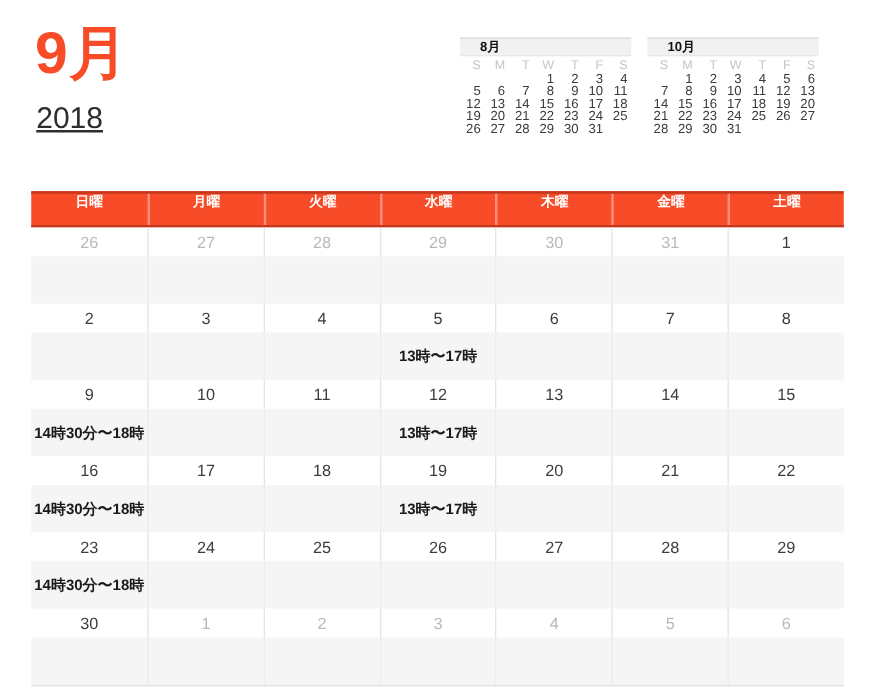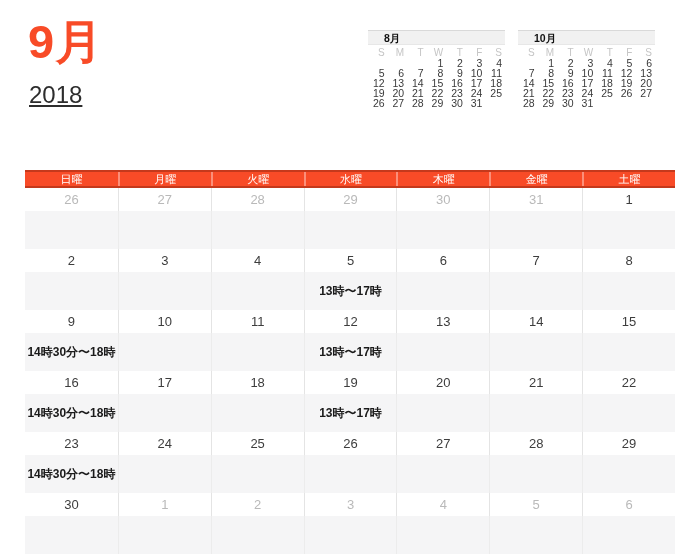--- a/index.html
+++ b/index.html
@@ -1,41 +1,41 @@
 <!DOCTYPE html>
 <html><head>
 <meta charset="utf-8">
 <style>
   * { margin:0; padding:0; box-sizing:border-box; }
   html,body { width:700px; height:554px; background:#ffffff; overflow:hidden;
               font-family:"Liberation Sans","DejaVu Sans",sans-serif; }
 
   
-  .top-area { position:relative; height:170px; }
+  .top-area { position:relative; height:153px; }
   .big-title { position:absolute; left:28px; top:16px; font-size:47px; font-weight:bold;
                color:#F84B27; letter-spacing:1px; line-height:1.1; }
   .year-label { position:absolute; left:29px; top:81px; font-size:24px; color:#2d2d2d;text-decoration:underline; }
 
   
   .mini { position:absolute; top:30px; width:137px; }
   .mini-title { height:15px; background:#f1f1f1; border-top:1px solid #d9d9d9;
                 border-bottom:1px solid #e7e7e7; font-size:10.5px; font-weight:bold;
                 color:#111; padding:1px 0 0 16px; line-height:12px; }
   .mini-grid { display:grid; grid-template-columns:repeat(7,1fr); }
   .mini-dow-cell { font-size:10px; color:#c5c5c5; text-align:right; padding:2px 3px 0 0;
                    height:13px; }
   .mini-date-cell { font-size:10.5px; color:#3a3a3a; text-align:right; padding-right:3px;
                     height:10px; line-height:10px; }
 
   
   .month { margin:0 25px; width:650px; }
   .month-header { display:grid; grid-template-columns:repeat(7,1fr); background:#F84B27;
                   border-top:2px solid #C4391C; border-bottom:2px solid #C4391C; }
-  .hcell { color:#ffffff; font-size:11px; font-weight:normal; text-align:center;
-           height:14px; line-height:15px; }
+  .hcell { color:#ffffff; font-size:11px; font-weight:bold; text-align:center;
+           height:25px; line-height:15px; }
   .hcell + .hcell { border-left:2px solid rgba(255,255,255,0.38); }
 
   .date-row { display:grid; grid-template-columns:repeat(7,1fr); background:#ffffff; }
   .date-cell { height:23px; line-height:23px; text-align:center; font-size:13px;
                color:#3d3d3d; cursor:default; }
   .date-cell.muted { color:#b9b9b9; }
   .date-cell + .date-cell { border-left:1px solid #e4e4e4; }
 
   .event-row { display:grid; grid-template-columns:repeat(7,1fr); background:#f5f5f6; }
   .event-cell { height:38px; display:flex; align-items:center; justify-content:center; }

